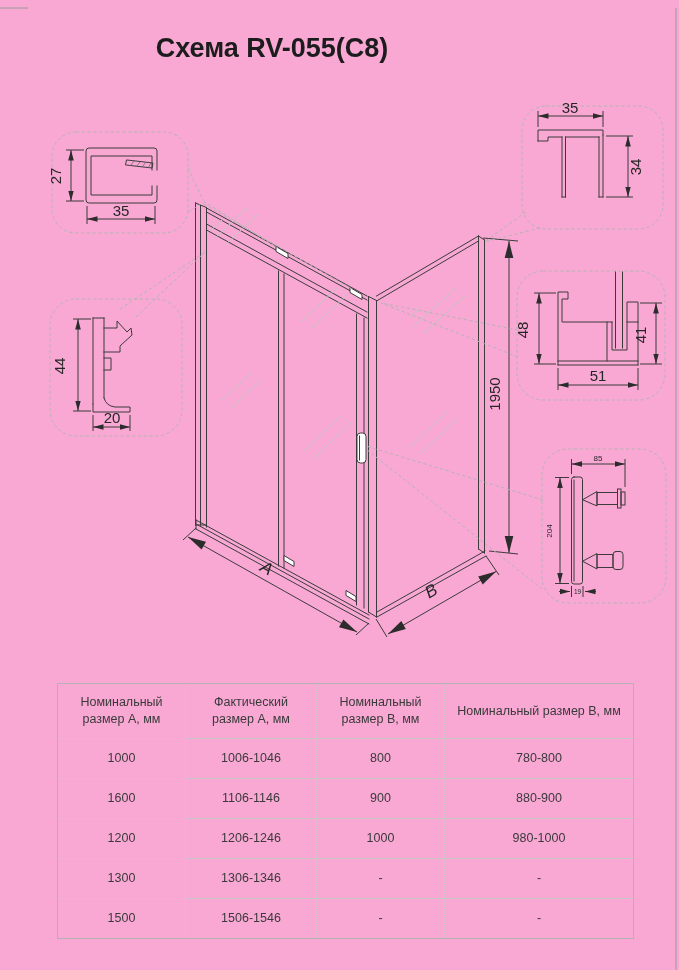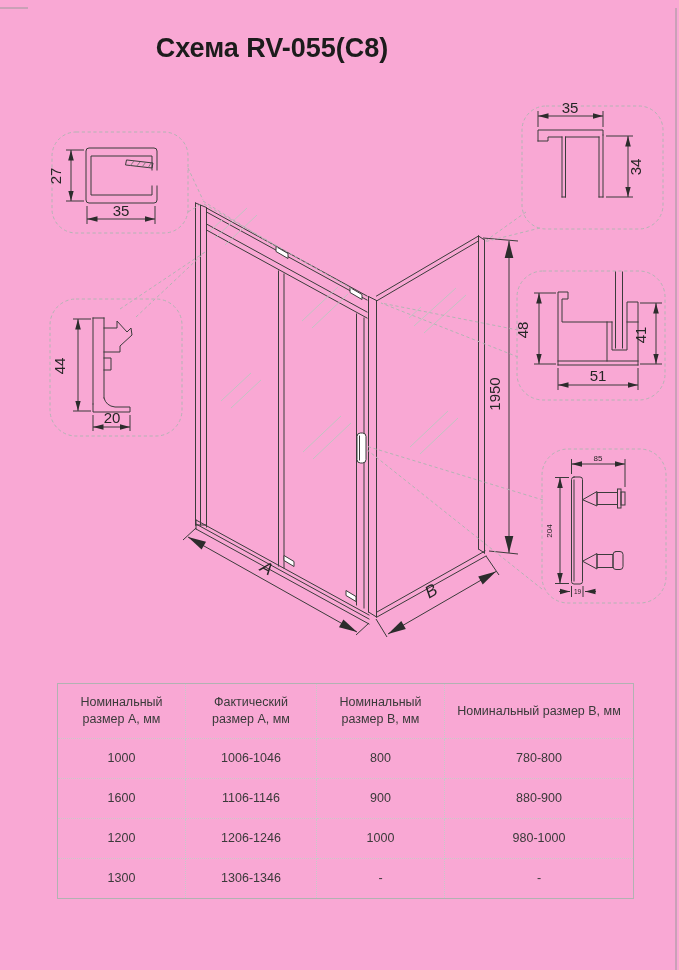--- a/index.html
+++ b/index.html
@@ -221,16 +221,22 @@
         <td>1206-1246</td>
         <td>1000</td>
         <td>980-1000</td>
       </tr>
       <tr>
         <td>1300</td>
         <td>1306-1346</td>
         <td>-</td>
         <td>-</td>
       </tr>
+      <tr>
+        <td>1500</td>
+        <td>1506-1546</td>
+        <td>-</td>
+        <td>-</td>
+      </tr>
     </tbody>
   </table>
 
 </div>
 
 </body></html>

